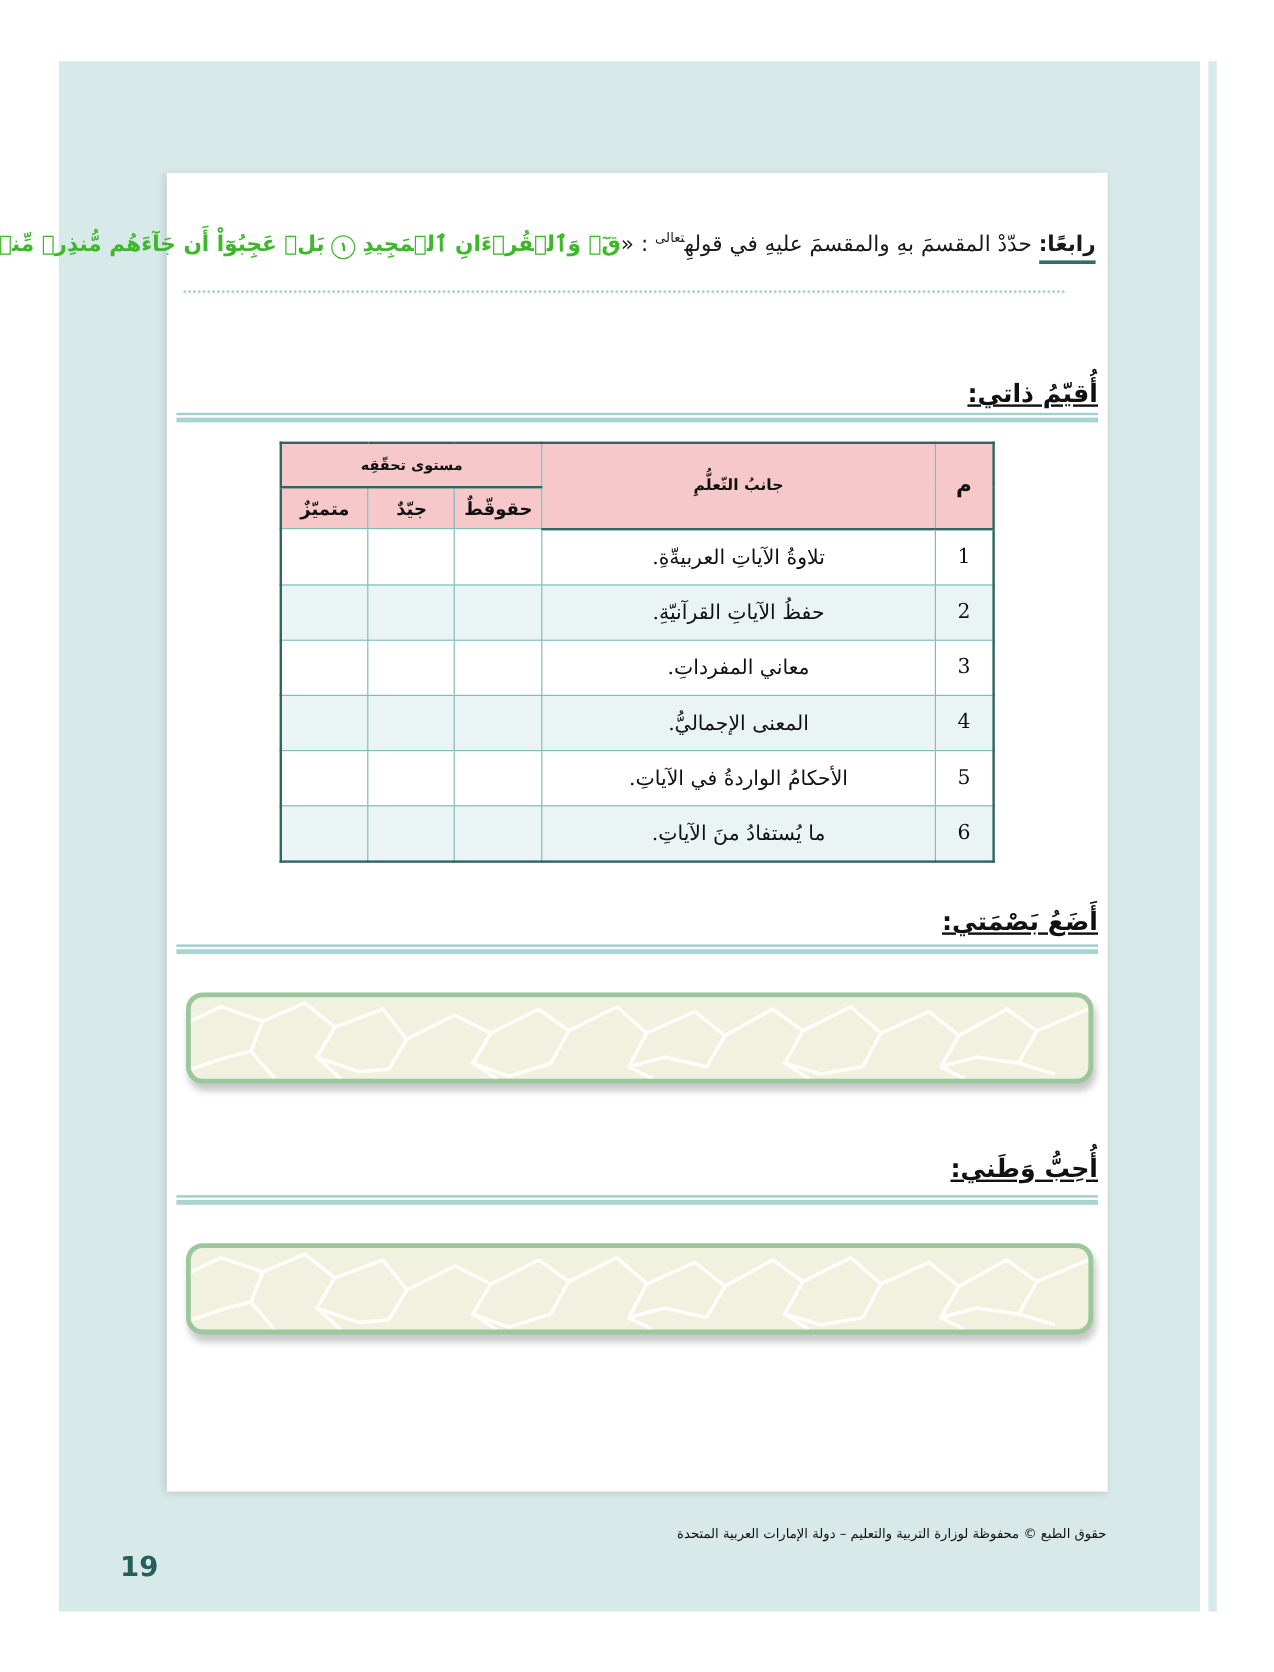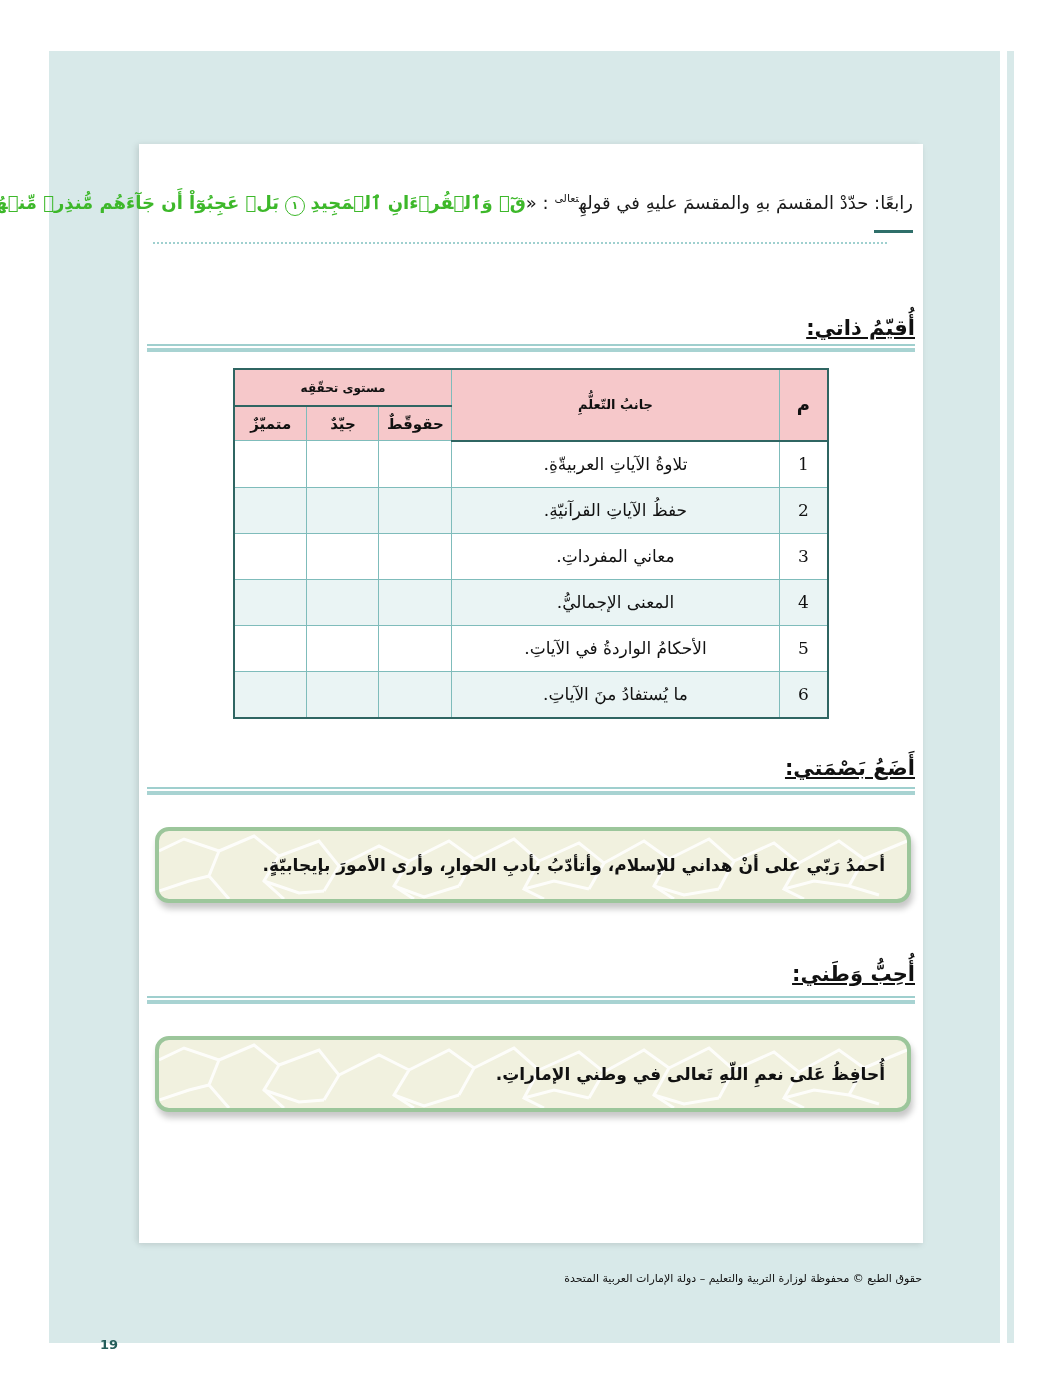--- a/index.html
+++ b/index.html
@@ -20,21 +20,21 @@
     box-shadow: -3px 0 6px rgba(0,0,0,0.08), 0 3px 6px rgba(0,0,0,0.06);
   }
   .rtl { direction:rtl; }
 
   
   .question {
     position:absolute; right:10px; top:48px; width:760px;
     font-size:18px; color:#1a1a1a; white-space:nowrap; text-align:right;
   }
   .question .label {
-    font-weight:normal; border-bottom:3px solid #2f6f6a; padding-bottom:17px;
+    font-weight:bold; border-bottom:3px solid #2f6f6a; padding-bottom:3px;
   }
   .question .small { font-size:11px; vertical-align:super; }
   .question .verse { color:#3db82a; font-weight:bold; }
   .answer-line {
     position:absolute; left:14px; right:36px; top:98px; height:0;
     border-top:2px dotted #9fd0cf;
   }
 
   
   .section-title {
@@ -83,21 +83,21 @@
   .value-box .text {
     position:absolute; right:22px; top:0; height:68px; line-height:68px;
     font-size:17px; font-weight:bold; color:#111; direction:rtl; white-space:nowrap;
   }
 
   .footer-copy {
     position:absolute; left:600px; top:1272px; width:322px; text-align:right;
     font-size:11px; color:#111; direction:rtl; white-space:nowrap;
   }
   .page-num {
-    position:absolute; left:100px; top:1293px; font-size:13px; font-weight:bold; color:#255e5b;margin-top:44px;
+    position:absolute; left:100px; top:1293px; font-size:23px; font-weight:bold; color:#255e5b;
   }
 </style>
 </head>
 <body>
 
 <div class="page"></div>
 <div class="side-strip"></div>
 
 <div class="panel">
 
@@ -181,34 +181,32 @@
       <div class="thick"></div>
     </div>
 
   <div class="value-box" style="top:683px;">
     <svg class="pattern" width="748" height="68">
       <g stroke="#ffffff" stroke-width="3" fill="none" opacity="0.85">
         <path d="M0 20 L25 8 L60 20 L50 45 L70 68 M60 20 L95 5 L120 25 L105 50 L125 68 M120 25 L160 10 L180 35 L165 60 M180 35 L220 15 L250 30 L235 55 L255 68 M250 30 L290 10 L315 28 L300 55 M315 28 L355 8 L380 30 L365 58 L385 68 M380 30 L420 12 L445 32 L430 58 M445 32 L485 10 L510 28 L495 55 L515 68 M510 28 L550 8 L575 30 L560 58 M575 30 L615 12 L640 32 L625 58 L645 68 M640 32 L680 10 L705 28 L690 55 M705 28 L748 10"></path>
         <path d="M0 60 L30 50 L50 45 M105 50 L140 62 L165 60 M235 55 L265 66 L300 55 M365 58 L395 50 L430 58 M495 55 L525 64 L560 58 M625 58 L655 50 L690 55 L720 64"></path>
       </g>
     </svg>
-    <div class="text">أحمدُ رَبّي على أنْ هداني للإسلام، وأتأدّبُ بأدبِ الحوارِ، وأرى الأمورَ بإيجابيّةٍ.</div>
   </div>
 
   <div class="section-title rtl" style="top:818px;">أُحِبُّ وَطَني:</div>
   <div class="rule" style="top:852px;">
       <div class="thin"></div>
       <div class="thick"></div>
     </div>
 
   <div class="value-box" style="top:892px;">
     <svg class="pattern" width="748" height="68">
       <g stroke="#ffffff" stroke-width="3" fill="none" opacity="0.85">
         <path d="M0 20 L25 8 L60 20 L50 45 L70 68 M60 20 L95 5 L120 25 L105 50 L125 68 M120 25 L160 10 L180 35 L165 60 M180 35 L220 15 L250 30 L235 55 L255 68 M250 30 L290 10 L315 28 L300 55 M315 28 L355 8 L380 30 L365 58 L385 68 M380 30 L420 12 L445 32 L430 58 M445 32 L485 10 L510 28 L495 55 L515 68 M510 28 L550 8 L575 30 L560 58 M575 30 L615 12 L640 32 L625 58 L645 68 M640 32 L680 10 L705 28 L690 55 M705 28 L748 10"></path>
         <path d="M0 60 L30 50 L50 45 M105 50 L140 62 L165 60 M235 55 L265 66 L300 55 M365 58 L395 50 L430 58 M495 55 L525 64 L560 58 M625 58 L655 50 L690 55 L720 64"></path>
       </g>
     </svg>
-    <div class="text">أُحافِظُ عَلى نعمِ اللّهِ تَعالى في وطني الإماراتِ.</div>
   </div>
 </div>
 
 <div class="footer-copy">حقوق الطبع © محفوظة لوزارة التربية والتعليم – دولة الإمارات العربية المتحدة</div>
 <div class="page-num">19</div>
 
 </body></html>

